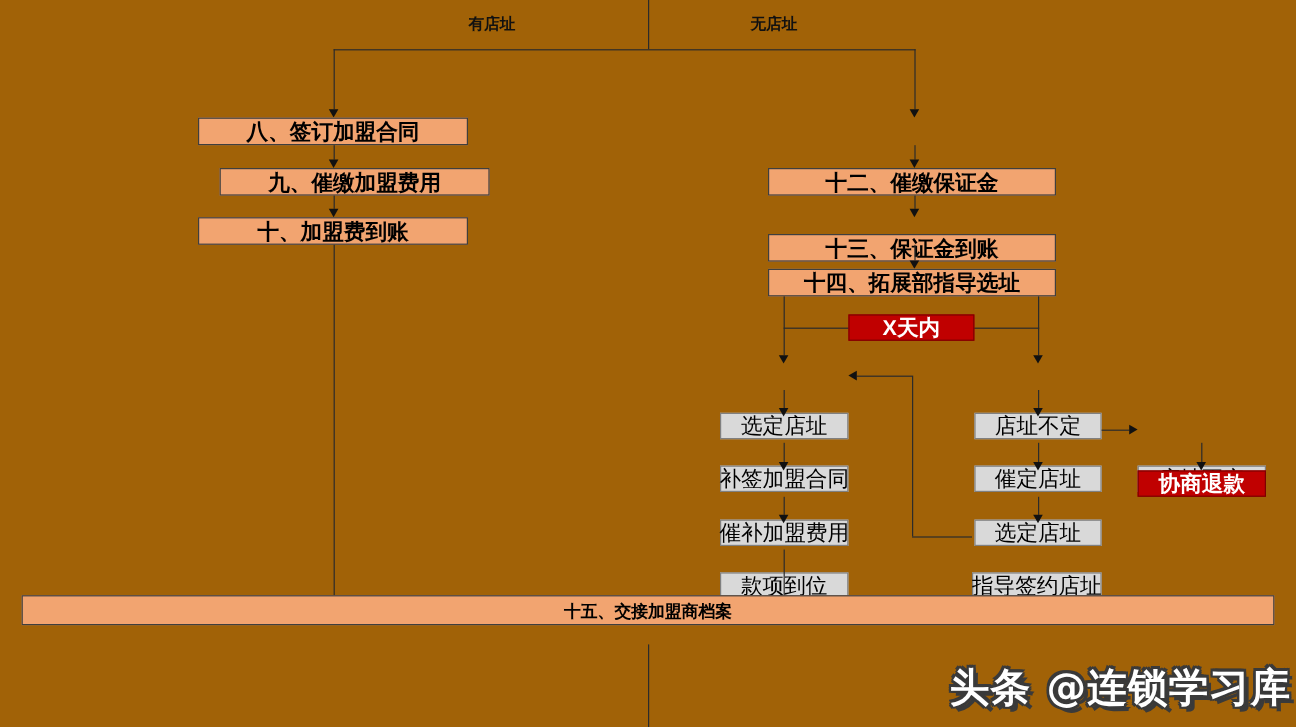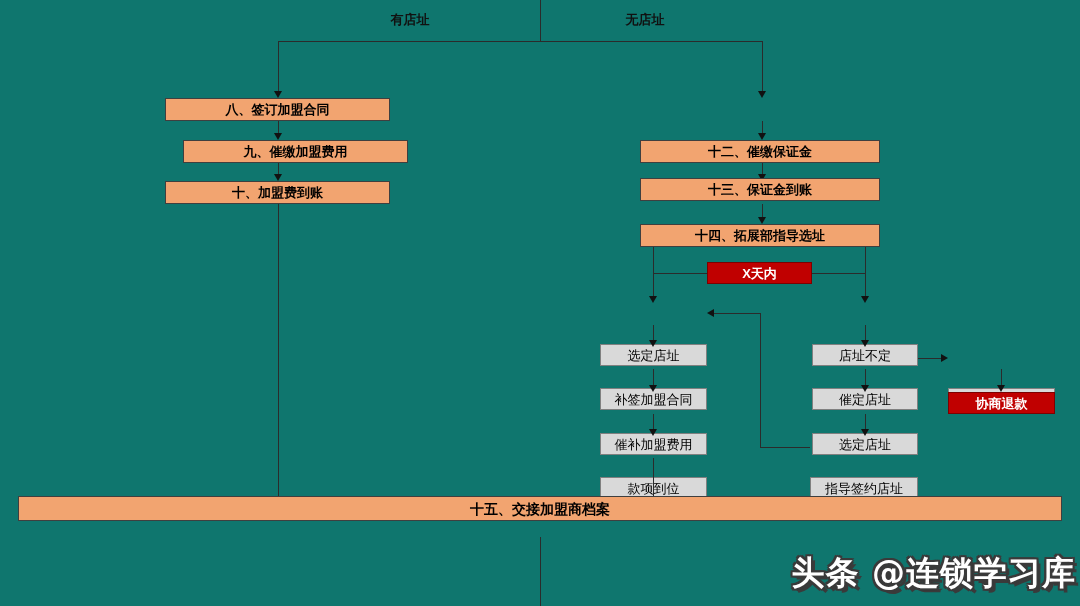--- a/index.html
+++ b/index.html
@@ -1,22 +1,22 @@
 <!DOCTYPE html>
 <html><head>
 <meta charset="utf-8">
 <style>
   html,body{margin:0;padding:0;background:#fff;}
   .canvas{
-    position:relative;width:1080px;height:606px;background:#0f766e;
+    position:relative;width:1080px;height:606px;background:#a16207;
     font-family:"Liberation Sans","DejaVu Sans",sans-serif;overflow:hidden;
   }
   .box{
     position:absolute;display:flex;align-items:center;justify-content:center;
-    box-sizing:border-box;font-size:13px;line-height:1;color:#000;white-space:nowrap;
+    box-sizing:border-box;font-size:18px;line-height:1;color:#000;white-space:nowrap;
   }
   .orange{background:#F2A470;border:1px solid #3f3f3f;font-weight:bold;}
   .gray{background:#D9D9D9;border:1px solid #808080;margin-top:41px;}
   .redbox{background:#C00000;border:1px solid #7d0000;color:#ffffff;font-weight:bold;text-align:center;}
   .bigbox{font-size:14px;font-weight:bold;}
   .hline{position:absolute;height:1px;background:#2b2b2b;}
   .vline{position:absolute;width:1px;background:#2b2b2b;}
   .arrd{position:absolute;width:0;height:0;border-left:4px solid transparent;
         border-right:4px solid transparent;border-top:7px solid #111;}
   .arrl{position:absolute;width:0;height:0;border-top:4px solid transparent;
@@ -54,21 +54,21 @@
   <div class="arrd" style="left:274px;top:174px"></div>
   <div class="box orange" style="left:165px;top:181px;width:225px;height:23px">十、加盟费到账</div>
   <div class="vline" style="left:278px;top:204px;height:301px"></div>
   <div class="arrd" style="left:274px;top:505px"></div>
 
   <div class="vline" style="left:762px;top:121px;height:12px"></div>
   <div class="arrd" style="left:758px;top:133px"></div>
   <div class="box orange" style="left:640px;top:140px;width:240px;height:23px">十二、催缴保证金</div>
   <div class="vline" style="left:762px;top:163px;height:11px"></div>
   <div class="arrd" style="left:758px;top:174px"></div>
-  <div class="box orange" style="left:640px;top:178px;width:240px;height:23px">十三、保证金到账</div>
+  <div class="box orange" style="left:640px;top:195px;width:240px;height:23px">十三、保证金到账</div>
   <div class="vline" style="left:762px;top:204px;height:13px"></div>
   <div class="arrd" style="left:758px;top:217px"></div>
   <div class="box orange" style="left:640px;top:224px;width:240px;height:23px">十四、拓展部指导选址</div>
 
   <div class="vline" style="left:653px;top:247px;height:49px"></div>
   <div class="arrd" style="left:649px;top:296px"></div>
   <div class="vline" style="left:865px;top:247px;height:49px"></div>
   <div class="arrd" style="left:861px;top:296px"></div>
   <div class="hline" style="left:653px;top:273px;width:213px"></div>
   <div class="box redbox" style="left:707px;top:262px;width:105px;height:22px">X天内</div>

